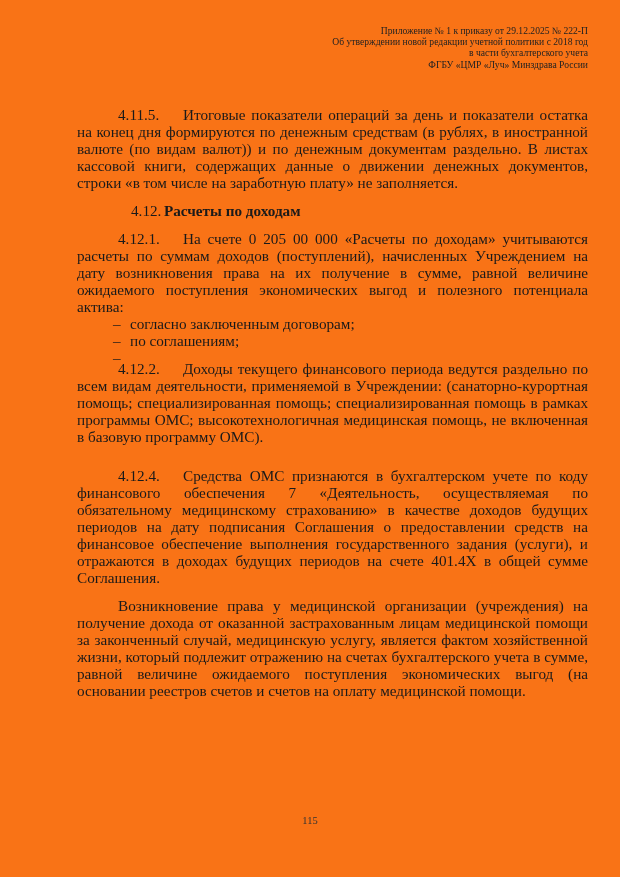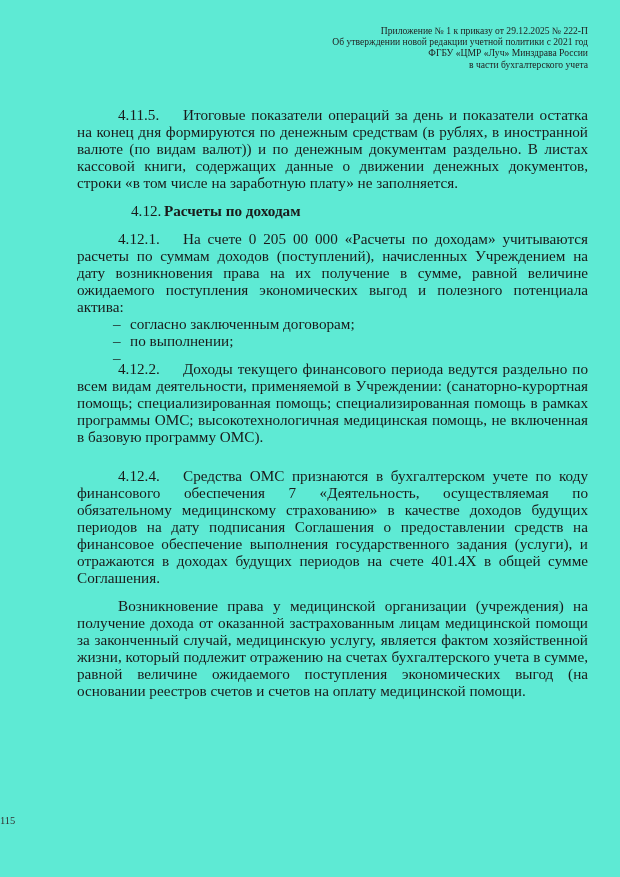--- a/index.html
+++ b/index.html
@@ -1,65 +1,65 @@
 <!DOCTYPE html>
 <html><head>
 <meta charset="utf-8">
 <style>
   html, body { margin:0; padding:0; background:#ffffff; }
   body { width:620px; height:877px; position:relative; overflow:hidden;
          font-family:"Liberation Serif", "DejaVu Serif", serif; color:#1a1a1a; }
-  .page { position:absolute; left:0; top:0; width:620px; height:877px; background:#5eead4; }
+  .page { position:absolute; left:0; top:0; width:620px; height:877px; background:#f97316; }
   .header { position:absolute; right:32px; top:25px; text-align:right;
             font-size:9.6px; line-height:11.2px; color:#222; }
   .body { position:absolute; left:77px; top:106px; width:511px;
           font-size:15.2px; line-height:17px; }
   p { margin:0; text-align:justify; text-align-last:auto; }
   .indent { text-indent:41px; }
   .num { display:inline-block; text-indent:0; }
   .n4 { width:65px; }
   .gap { height:11px; }
   .heading { margin-left:54px; font-size:15.2px; }
   .heading .hnum { display:inline-block; width:33px; }
   .heading b { font-weight:bold; }
   ul.dash { list-style:none; margin:0; padding:0; }
   ul.dash li { position:relative; padding-left:53px; text-align:justify; }
   ul.dash li .dash-mark { position:absolute; left:36px; top:0; }
   .para-indent { text-indent:41px; }
-  .footer { position:absolute; left:0; width:620px; top:815px; text-align:left;
+  .footer { position:absolute; left:0; width:620px; top:815px; text-align:center;
             font-size:10.5px; color:#333; }
 </style>
 </head>
 <body>
 
 <div class="page">
 
   <div class="header">
     <div>Приложение № 1 к приказу от 29.12.2025 № 222-П</div>
-    <div>Об утверждении новой редакции учетной политики с 2021 год</div>
+    <div>Об утверждении новой редакции учетной политики с 2018 год</div>
+    <div>в части бухгалтерского учета</div>
     <div>ФГБУ «ЦМР «Луч» Минздрава России</div>
-    <div>в части бухгалтерского учета</div>
   </div>
 
   <div class="body">
 
     <p class="indent"><span class="num n4">4.11.5.</span><span>Итоговые показатели операций за день и показатели остатка на конец дня формируются по денежным средствам (в рублях, в иностранной валюте (по видам валют)) и по денежным документам раздельно. В листах кассовой книги, содержащих данные о движении денежных документов, строки «в том числе на заработную плату» не заполняется.</span></p>
 
     <div class="gap"></div>
 
     <div class="heading">
       <span class="hnum">4.12.</span><b>Расчеты по доходам</b>
     </div>
 
     <div class="gap"></div>
 
     <p class="indent"><span class="num n4">4.12.1.</span><span>На счете 0 205 00 000 «Расчеты по доходам» учитываются расчеты по суммам доходов (поступлений), начисленных Учреждением на дату возникновения права на их получение в сумме, равной величине ожидаемого поступления экономических выгод и полезного потенциала актива:</span></p>
     <ul class="dash">
       <li><span class="dash-mark">–</span><span>согласно заключенным договорам;</span></li>
-      <li><span class="dash-mark">–</span><span>по выполнении;</span></li>
+      <li><span class="dash-mark">–</span><span>по соглашениям;</span></li>
       <li><span class="dash-mark">–</span></li>
     </ul>
 
     <div class="gap"></div>
 
     <p class="indent"><span class="num n4">4.12.2.</span><span>Доходы текущего финансового периода ведутся раздельно по всем видам деятельности, применяемой в Учреждении: (санаторно-курортная помощь; специализированная помощь; специализированная помощь в рамках программы ОМС; высокотехнологичная медицинская помощь, не включенная в базовую программу ОМС).</span></p>
 
     <div class="gap"></div>
 
 

